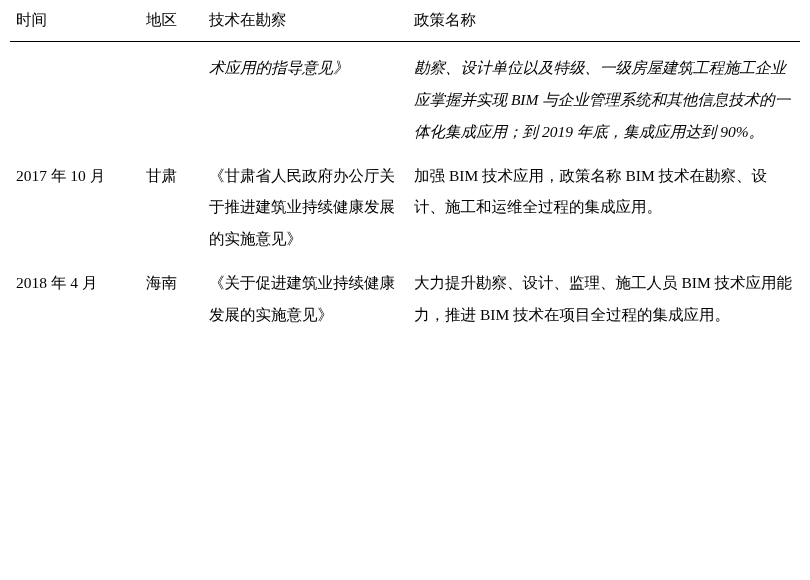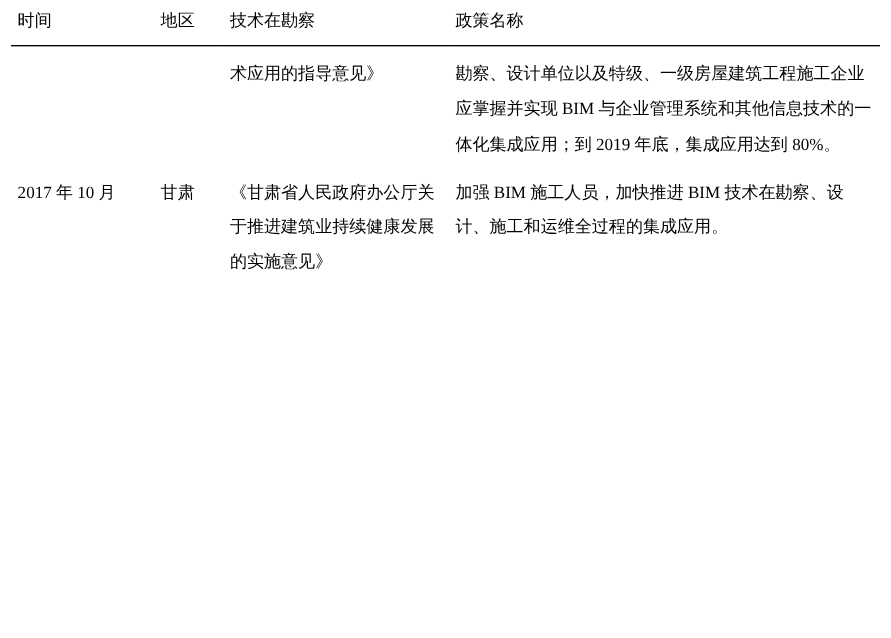--- a/index.html
+++ b/index.html
@@ -42,20 +42,21 @@
   }
   tbody td {
     text-align: left;
     vertical-align: top;
     padding: 6px 6px 6px 6px;
     line-height: 2.05;
     word-break: break-word;
   }
   tbody tr.continuation td {
     padding-top: 10px;
+    font-style: italic;
   }
   tbody td.cell-time,
   tbody td.cell-region {
     white-space: nowrap;
   }
 </style>
 </head>
 <body>
 
 <div class="page">
@@ -72,23 +73,29 @@
         <th>地区</th>
         <th>技术在勘察</th>
         <th>政策名称</th>
       </tr>
     </thead>
     <tbody>
       <tr class="continuation">
         <td class="cell-time"></td>
         <td class="cell-region"></td>
         <td class="cell-name">术应用的指导意见》</td>
-        <td class="cell-content">勘察、设计单位以及特级、一级房屋建筑工程施工企业应掌握并实现 BIM 与企业管理系统和其他信息技术的一体化集成应用；到 2019 年底，集成应用达到 80%。</td>
+        <td class="cell-content">勘察、设计单位以及特级、一级房屋建筑工程施工企业应掌握并实现 BIM 与企业管理系统和其他信息技术的一体化集成应用；到 2019 年底，集成应用达到 90%。</td>
       </tr>
       <tr>
         <td class="cell-time">2017 年 10 月</td>
         <td class="cell-region">甘肃</td>
         <td class="cell-name">《甘肃省人民政府办公厅关于推进建筑业持续健康发展的实施意见》</td>
-        <td class="cell-content">加强 BIM 施工人员，加快推进 BIM 技术在勘察、设计、施工和运维全过程的集成应用。</td>
+        <td class="cell-content">加强 BIM 技术应用，政策名称 BIM 技术在勘察、设计、施工和运维全过程的集成应用。</td>
+      </tr>
+      <tr>
+        <td class="cell-time">2018 年 4 月</td>
+        <td class="cell-region">海南</td>
+        <td class="cell-name">《关于促进建筑业持续健康发展的实施意见》</td>
+        <td class="cell-content">大力提升勘察、设计、监理、施工人员 BIM 技术应用能力，推进 BIM 技术在项目全过程的集成应用。</td>
       </tr>
     </tbody>
   </table>
 </div>
 
 </body></html>

